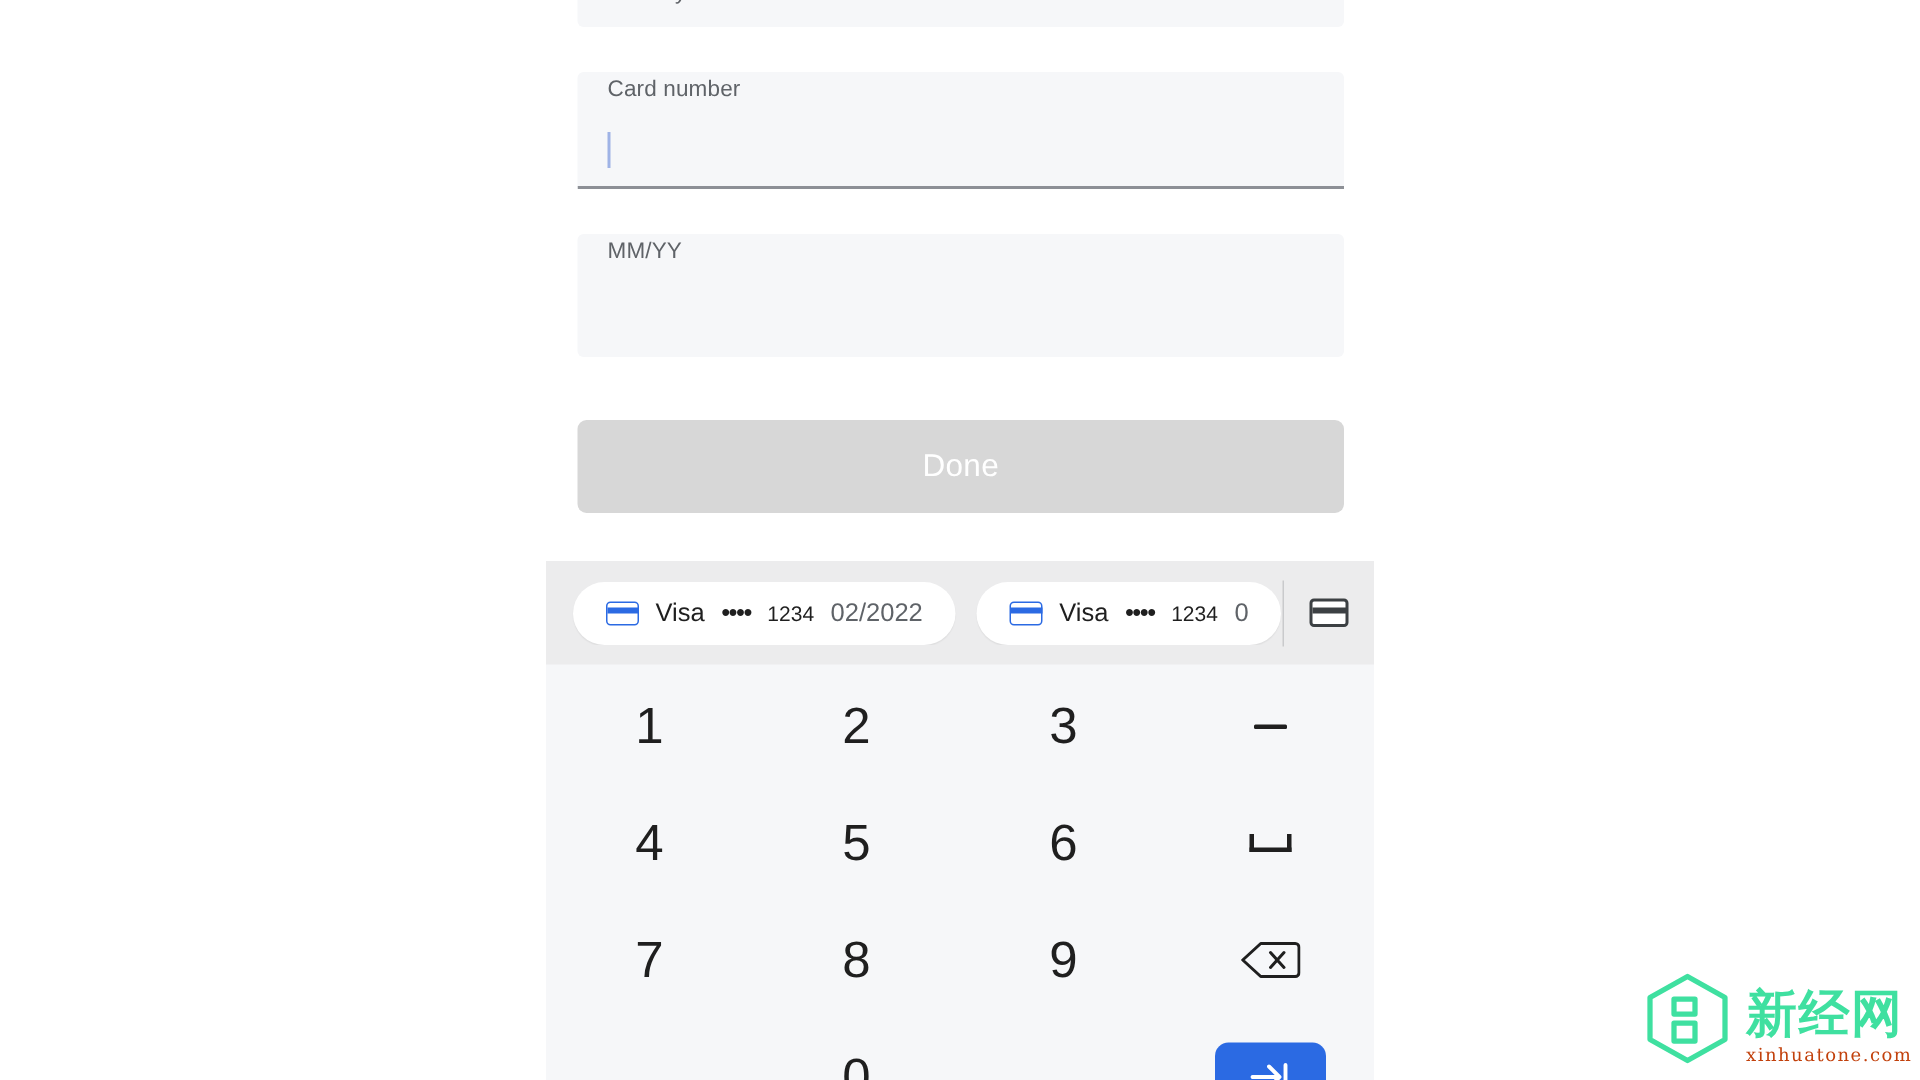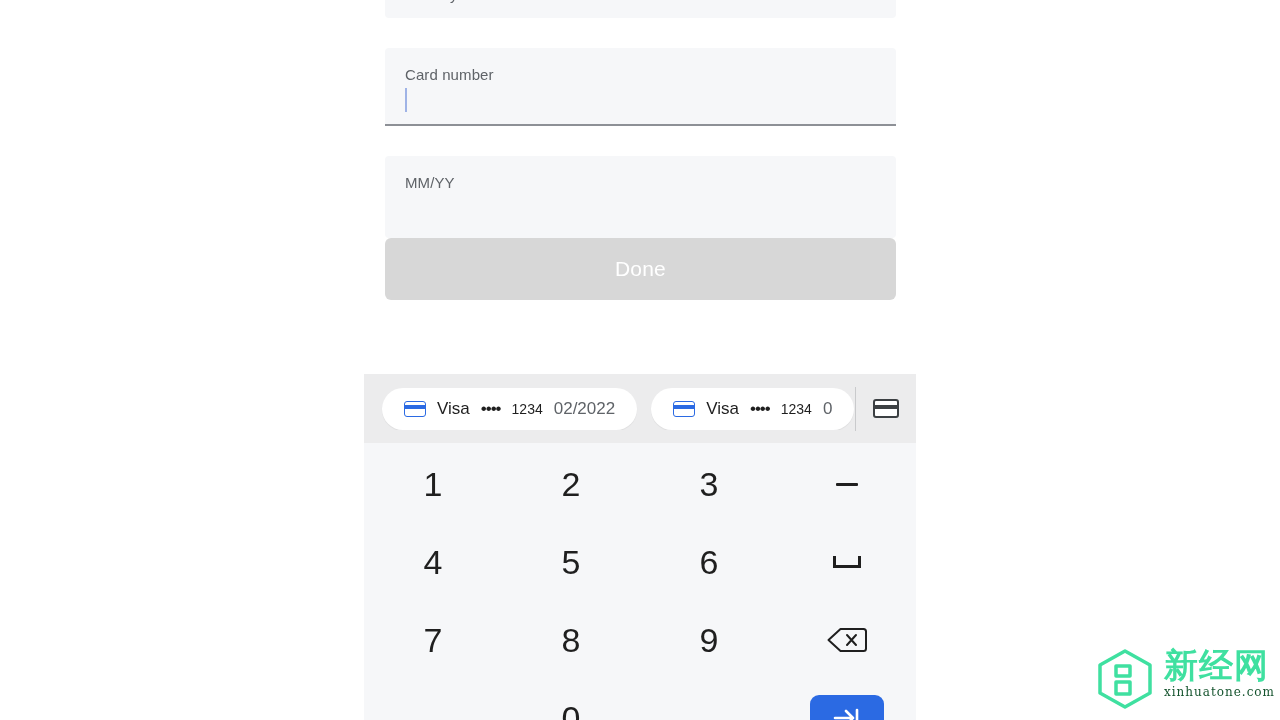--- a/index.html
+++ b/index.html
@@ -50,21 +50,21 @@
 
   .field {
     background: #f6f7f9;
     border-radius: 4px 4px 0 0;
     position: relative;
     box-sizing: border-box;
   }
   .field .label {
     position: absolute;
     left: 20px;
-    top: 18px;
+    top: 3px;
     font-size: 15px;
     color: #5f6368;
     letter-spacing: 0.1px;
     white-space: nowrap;
   }
 
   
   .field-card {
     margin-top: 30px;
     height: 78px;
@@ -86,20 +86,21 @@
     gap: 18px;
   }
   .field-half {
     flex: 1 1 0;
     height: 82px;
     border-radius: 4px;
   }
 
   
   .done-btn {
+    margin-top: 42px;
     height: 62px;
     background: #d7d7d7;
     border: none;
     border-radius: 6px;
     width: 100%;
     color: #ffffff;
     font-size: 21px;
     font-family: "Liberation Sans", sans-serif;
     letter-spacing: 0.2px;
     display: flex;
@@ -255,37 +256,37 @@
     align-items: center;
     justify-content: center;
   }
 
   
   .watermark {
     position: absolute;
     left: 1096px;
     top: 648px;
     display: flex;
-    align-items: flex-start;
+    align-items: flex-end;
     gap: 10px;
     pointer-events: none;
   }
   .wm-mark { flex: 0 0 auto; }
   .wm-text-col { display: flex; flex-direction: column; }
   .wm-cn {
     font-size: 34px;
     color: #3fe0a0;
     font-family: "DejaVu Sans", sans-serif;
     font-weight: 700;
     line-height: 1;
     letter-spacing: 1px;
   }
   .wm-en {
     font-size: 12px;
-    color: #14532d;
+    color: #c2410c;
     font-family: "DejaVu Serif", serif;
     letter-spacing: 1px;
     margin-top: 3px;
   }
 </style>
 </head>
 <body>
 
 <div class="page">
 

